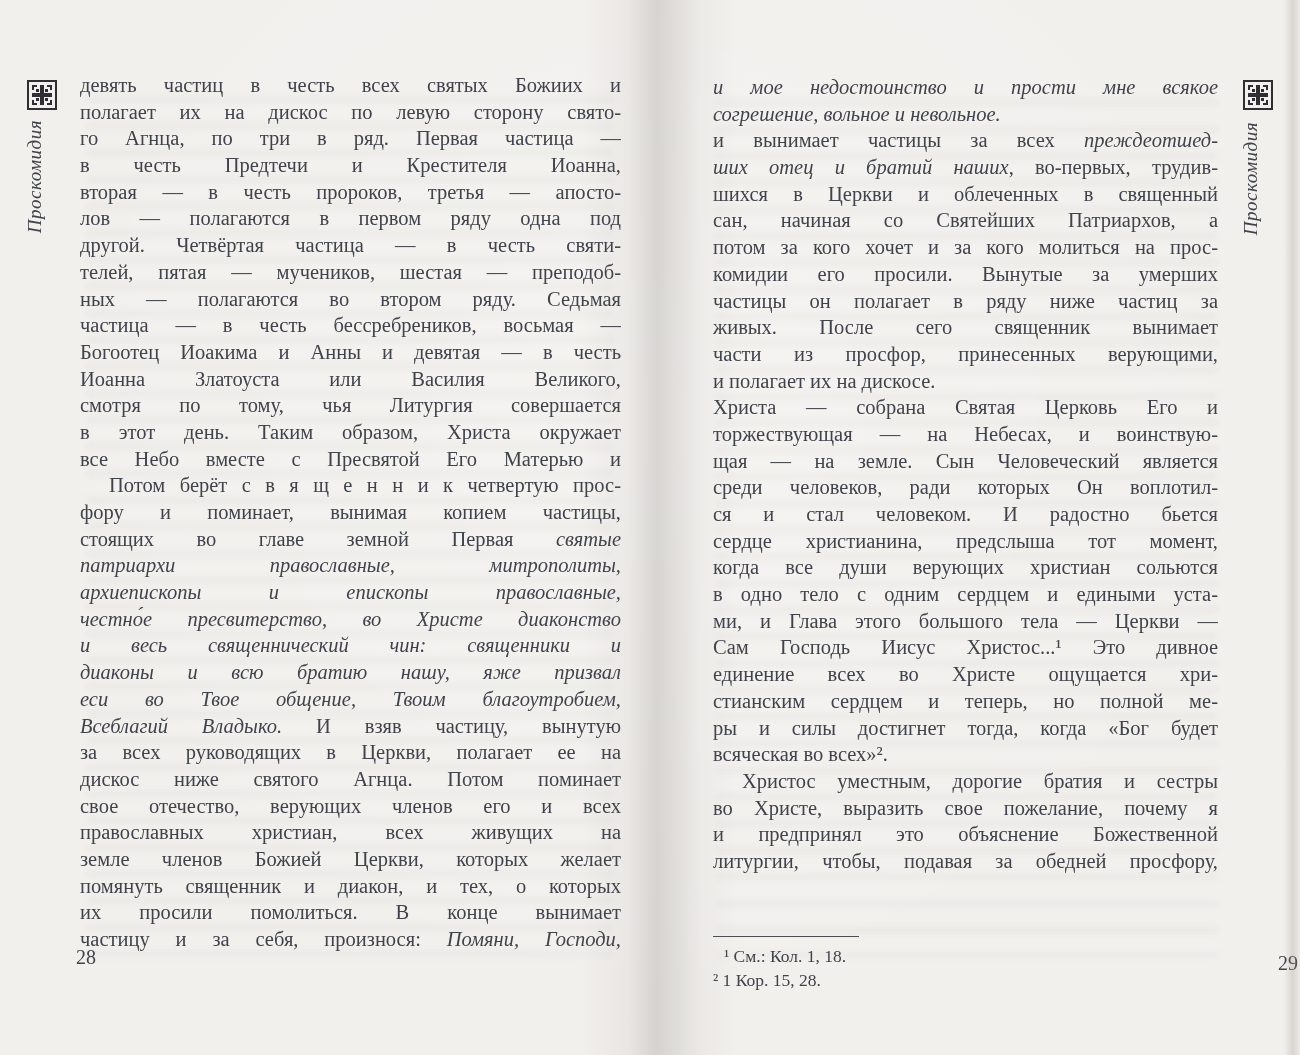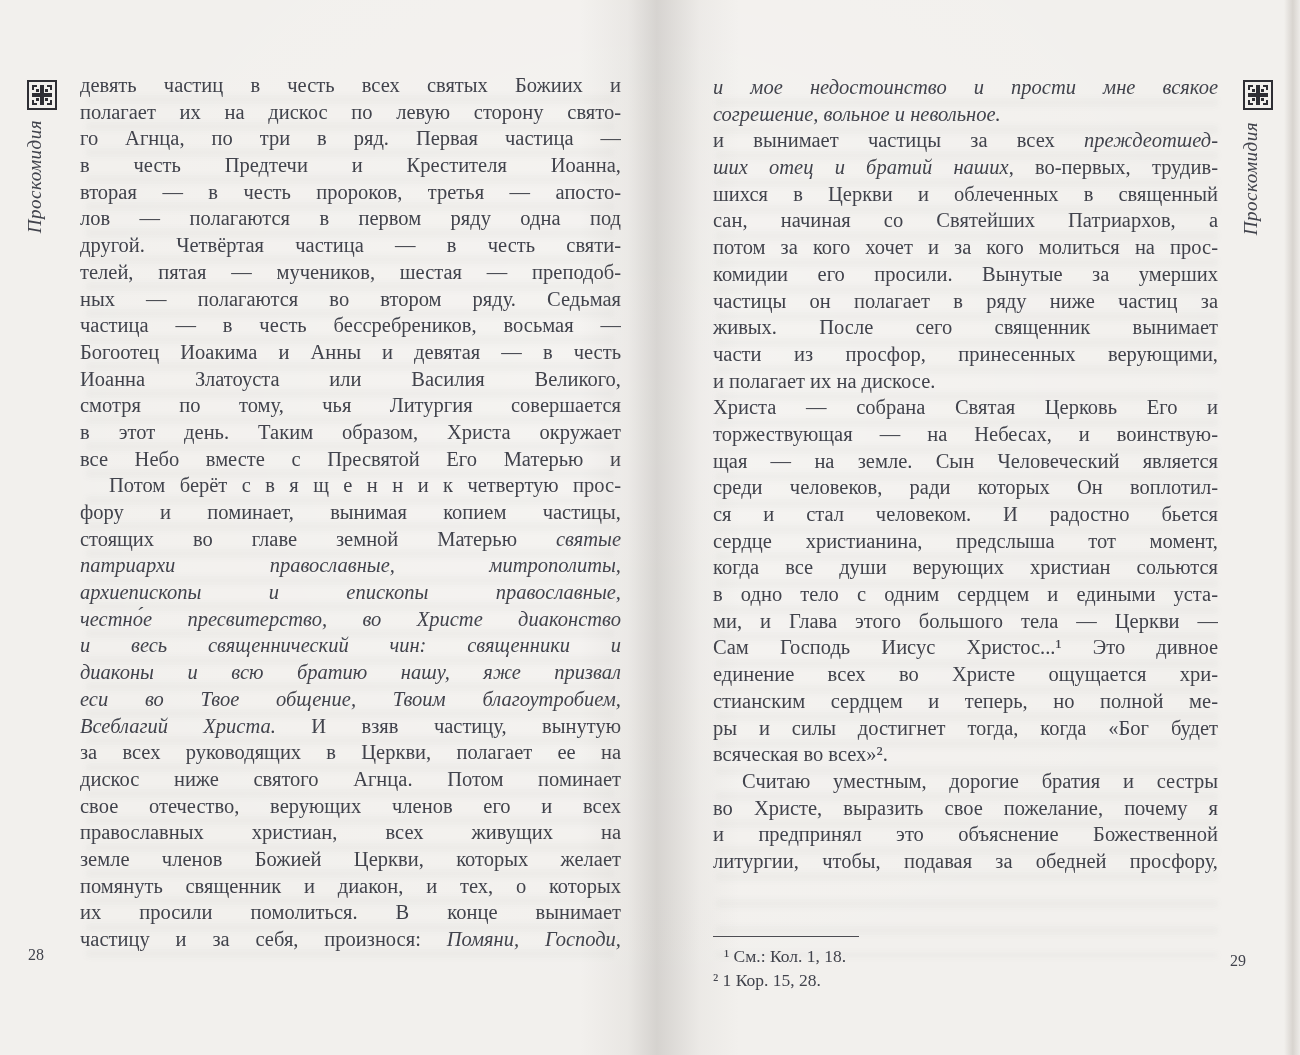--- a/index.html
+++ b/index.html
@@ -77,21 +77,21 @@
     background: #4c4c52;
   }
   .footnotes {
     position: absolute; left: 713px; top: 944px; width: 505px;
     color: var(--ink, #41434c); font-size: 17.5px;
   }
   .footnotes .line { height: 24px; line-height: 24px; }
   .footnotes .line.indent { text-indent: 11px; }
 
   .pagenum {
-    position: absolute; font-size: 16px; color: var(--ink, #41434c);
+    position: absolute; font-size: 20px; color: var(--ink, #41434c); margin-left: 48px;
   }
   .pagenum.left  { left: 28px;   top: 946px; }
   .pagenum.right { left: 1230px; top: 952px; }
 </style>
 </head>
 <body>
 
 <div class="spread">
 
   <div class="ghost gl"></div>
@@ -134,28 +134,28 @@
         <div class="line"><span>телей, пятая — мучеников, шестая — преподоб-</span></div>
         <div class="line"><span>ных — полагаются во втором ряду. Седьмая</span></div>
         <div class="line"><span>частица — в честь бессребреников, восьмая —</span></div>
         <div class="line"><span>Богоотец Иоакима и Анны и девятая — в честь</span></div>
         <div class="line"><span>Иоанна Златоуста или Василия Великого,</span></div>
         <div class="line"><span>смотря по тому, чья Литургия совершается</span></div>
         <div class="line"><span>в этот день. Таким образом, Христа окружает</span></div>
         <div class="line"><span>все Небо вместе с Пресвятой Его Матерью и</span></div>
         <div class="line indent"><span>Потом берёт с в я щ е н н и к четвертую прос-</span></div>
         <div class="line"><span>фору и поминает, вынимая копием частицы,</span></div>
-        <div class="line"><span>стоящих во главе земной Матерью </span><span class="it">святые</span></div>
+        <div class="line"><span>стоящих во главе земной Первая </span><span class="it">святые</span></div>
         <div class="line"><span class="it">патриархи православные, митрополиты,</span></div>
         <div class="line"><span class="it">архиепископы и епископы православные,</span></div>
         <div class="line"><span class="it">честно́е пресвитерство, во Христе диаконство</span></div>
         <div class="line"><span class="it">и весь священнический чин: священники и</span></div>
         <div class="line"><span class="it">диаконы и всю братию нашу, яже призвал</span></div>
         <div class="line"><span class="it">еси во Твое общение, Твоим благоутробием,</span></div>
-        <div class="line"><span class="it">Всеблагий Христа.</span><span> И взяв частицу, вынутую</span></div>
+        <div class="line"><span class="it">Всеблагий Владыко.</span><span> И взяв частицу, вынутую</span></div>
         <div class="line"><span>за всех руководящих в Церкви, полагает ее на</span></div>
         <div class="line"><span>дискос ниже святого Агнца. Потом поминает</span></div>
         <div class="line"><span>свое отечество, верующих членов его и всех</span></div>
         <div class="line"><span>православных христиан, всех живущих на</span></div>
         <div class="line"><span>земле членов Божией Церкви, которых желает</span></div>
         <div class="line"><span>помянуть священник и диакон, и тех, о которых</span></div>
         <div class="line"><span>их просили помолиться. В конце вынимает</span></div>
         <div class="line"><span>частицу и за себя, произнося: </span><span class="it">Помяни, Господи,</span></div>
       </div>
     <div class="pagenum left">28</div>
@@ -207,21 +207,21 @@
         <div class="line"><span>ся и стал человеком. И радостно бьется</span></div>
         <div class="line"><span>сердце христианина, предслыша тот момент,</span></div>
         <div class="line"><span>когда все души верующих христиан сольются</span></div>
         <div class="line"><span>в одно тело с одним сердцем и едиными уста-</span></div>
         <div class="line"><span>ми, и Глава этого большого тела — Церкви —</span></div>
         <div class="line"><span>Сам Господь Иисус Христос...¹ Это дивное</span></div>
         <div class="line"><span>единение всех во Христе ощущается хри-</span></div>
         <div class="line"><span>стианским сердцем и теперь, но полной ме-</span></div>
         <div class="line"><span>ры и силы достигнет тогда, когда «Бог будет</span></div>
         <div class="line end"><span>всяческая во всех»².</span></div>
-        <div class="line indent"><span>Считаю уместным, дорогие братия и сестры</span></div>
+        <div class="line indent"><span>Христос уместным, дорогие братия и сестры</span></div>
         <div class="line"><span>во Христе, выразить свое пожелание, почему я</span></div>
         <div class="line"><span>и предпринял это объяснение Божественной</span></div>
         <div class="line"><span>литургии, чтобы, подавая за обедней просфору,</span></div>
       </div>
     <div class="fn-rule"></div>
     <div class="footnotes" id="footnote-lines">
         <div class="line end indent"><span>¹ См.: Кол. 1, 18.</span></div>
         <div class="line end"><span>² 1 Кор. 15, 28.</span></div>
       </div>
     <div class="pagenum right">29</div>

